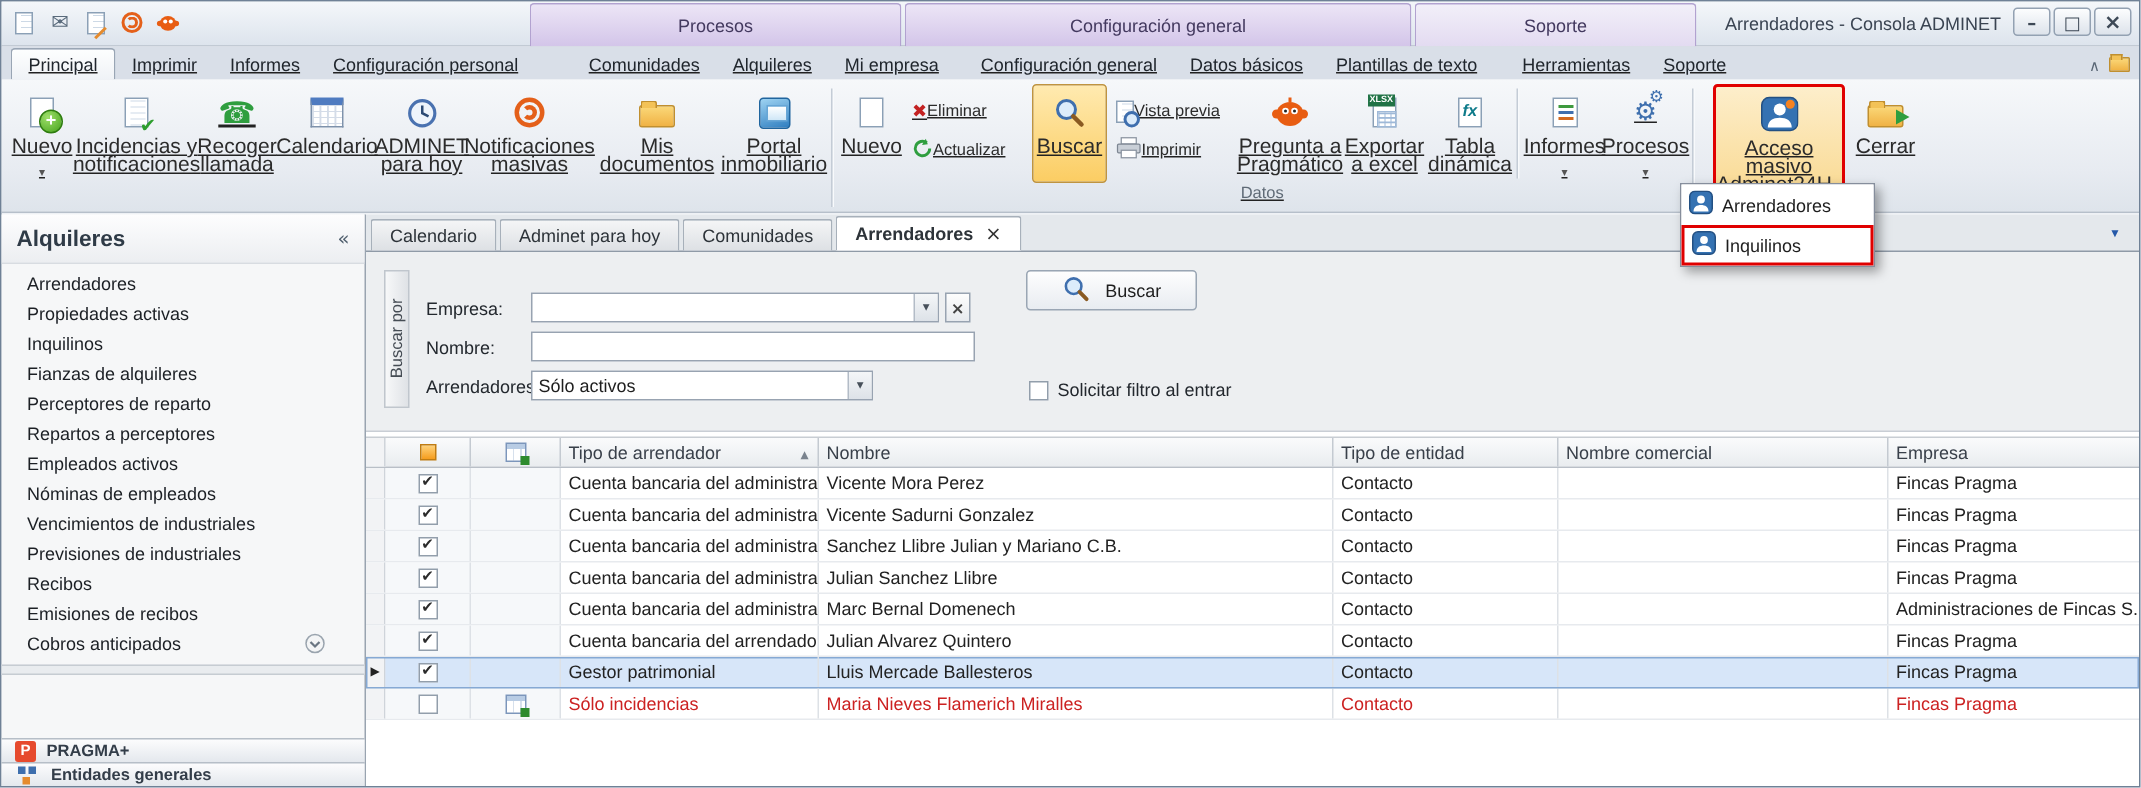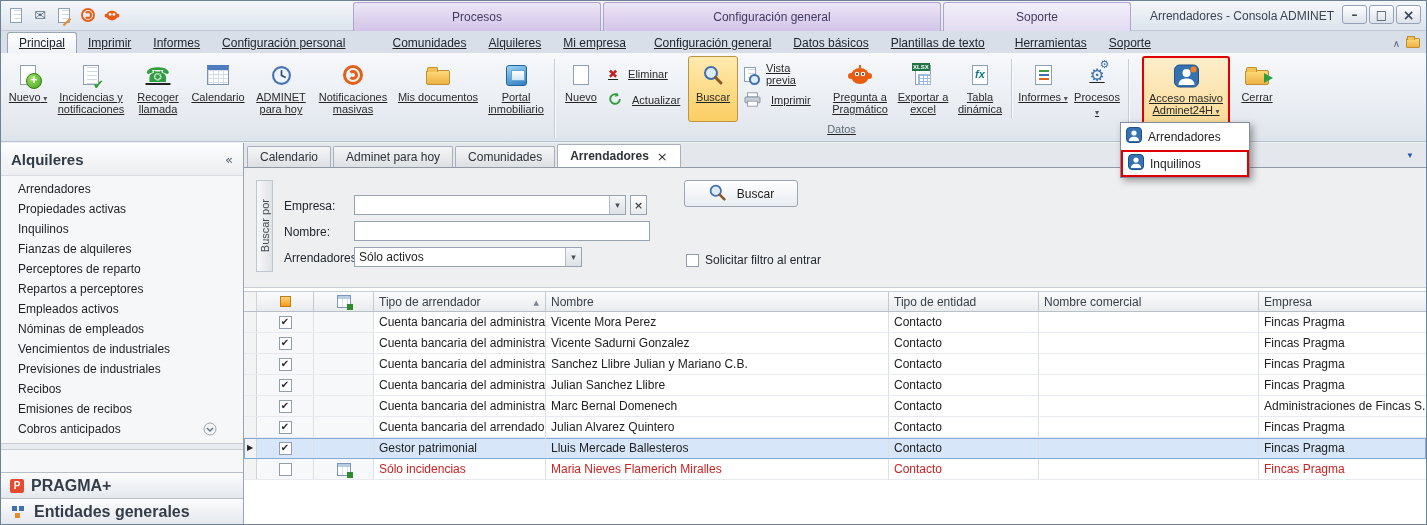--- a/index.html
+++ b/index.html
@@ -27,31 +27,31 @@
 .rtab{padding:3px 11px;font-size:12px;color:#20262d;}
 .rtab.active{background:linear-gradient(#fdfefe,#eff2f6);border:1px solid #99a5b4;border-bottom:none;border-radius:3px 3px 0 0;}
 .m25{margin-left:25px;} .m6{margin-left:6px;} .m8{margin-left:8px;}
 .tabrow-right{position:absolute;right:6px;bottom:3px;display:flex;gap:6px;align-items:center;}
 .g-chevup::after{content:"∧";color:#5a6775;font-size:10px;}
 .mini-folder{width:14px;height:10px;background:linear-gradient(#fbd879,#f0b244);border:1px solid #c08f2f;border-radius:1px;position:relative;}
 .mini-folder::before{content:"";position:absolute;top:-3px;left:0;width:6px;height:3px;background:#f3c257;border:1px solid #c08f2f;border-bottom:none;}
 
 
 .ribbon{height:89px;background:linear-gradient(#f6f8fa,#e7ebf1 70%,#dee4eb);border-bottom:1px solid #b6bfca;display:flex;align-items:flex-start;padding:3px 2px 0 4px;position:relative;column-gap:2px;}
-.rb-big{display:flex;flex-direction:column;align-items:center;gap:3px;padding-top:5px;height:81px;border:1px solid transparent;border-radius:3px;font-size:11px;line-height:12px;text-align:center;color:#2b2b2b;flex:none;}
+.rb-big{display:flex;flex-direction:column;align-items:center;gap:3px;padding-top:5px;height:81px;border:1px solid transparent;border-radius:3px;font-size:14px;line-height:12px;text-align:center;color:#2b2b2b;flex:none;}
 .rb-big .iconbox{height:26px;display:flex;align-items:center;justify-content:center;}
 .lbl{white-space:normal;}
 .lbl.dd::after{content:" ▾";font-size:8px;color:#555;font-family:"DejaVu Sans",sans-serif;}
 .vsep{width:1px;align-self:stretch;background:#c4ccd6;margin:3px 3px;box-shadow:1px 0 0 #f8fafc;flex:none;}
 .lista{display:flex;flex-direction:column;height:84px;flex:none;}
 .lista-btns{display:flex;align-items:flex-start;column-gap:2px;}
 .lista .rb-big{height:66px;}
 .lista-cap{height:15px;line-height:14px;text-align:center;font-size:11px;color:#5f6a76;}
 .stack{display:flex;flex-direction:column;gap:4px;padding-top:7px;flex:none;}
-.rb-small{display:flex;align-items:center;gap:10px;height:22px;padding:0 8px 0 4px;font-size:11px;border-radius:3px;color:#2b2b2b;}
+.rb-small{display:flex;align-items:center;gap:0;height:22px;padding:0 8px 0 4px;font-size:11px;border-radius:3px;color:#2b2b2b;}
 .hl-orange{background:linear-gradient(#ffeab0,#fbcd63);border:1px solid #bf9440;}
 .hl-red{border:2px solid #e00000;background:linear-gradient(#fdeecb,#f9d88e);}
 
 
 .pg{width:16px;height:20px;background:#fff;border:1px solid #8ba0b6;position:relative;flex:none;}
 .pg.sm{width:12px;height:15px;}
 .pg.lines{background-image:linear-gradient(#cdd9e6 1px,transparent 1px);background-size:10px 4px;background-position:3px 5px;background-repeat:repeat-y;}
 .ic-nuevo::after{content:"+";position:absolute;right:-7px;bottom:-5px;width:14px;height:14px;border-radius:50%;background:radial-gradient(circle at 35% 30%,#9fe06a,#46a21c);border:1px solid #2f7d10;color:#fff;font-weight:bold;font-size:12px;line-height:13px;text-align:center;}
 .chk-green::before{content:"✔";position:absolute;right:-6px;bottom:-7px;color:#2e9e2e;font-size:13px;font-weight:bold;font-family:"DejaVu Sans",sans-serif;}
 .g-phone::after{content:"☎";color:#2f9e3f;font-size:20px;}
@@ -90,21 +90,21 @@
 .sidebar{width:243px;background:#f6f7f8;border-right:1px solid #99a4b0;display:flex;flex-direction:column;flex:none;}
 .sb-header{height:33px;display:flex;align-items:center;padding:0 10px;background:linear-gradient(#fdfdfe,#eceef1);border-bottom:1px solid #d8dce1;}
 .sb-title{font-size:15px;font-weight:bold;color:#2f3b47;}
 .sb-collapse{margin-left:auto;color:#51606f;font-size:13px;}
 .g-laquo::after{content:"«";}
 .sb-items{padding-top:3px;}
 .sb-item{height:20px;line-height:20px;padding-left:17px;font-size:12px;color:#1c2025;display:flex;align-items:center;}
 .sb-item .more{margin-left:auto;margin-right:26px;display:flex;align-items:center;}
 .sb-split{height:7px;border-top:1px solid #c6ccd2;border-bottom:1px solid #c6ccd2;background:#e9ecef;margin-top:4px;}
 .sb-flex{flex:1;}
-.sb-bar{height:26px;display:flex;align-items:center;gap:7px;padding:0 9px;border-top:1px solid #b6bec7;background:linear-gradient(#fcfcfd,#e4e8ed);font-weight:bold;font-size:16px;color:#333d49;}
+.sb-bar{height:16px;display:flex;align-items:center;gap:7px;padding:0 9px;border-top:1px solid #b6bec7;background:linear-gradient(#fcfcfd,#e4e8ed);font-weight:bold;font-size:11px;color:#333d49;}
 .ic-pragma{width:14px;height:14px;background:#e64a2e;border-radius:2px;position:relative;flex:none;}
 .ic-pragma::after{content:"P";position:absolute;inset:0;color:#fff;font-size:10px;font-weight:bold;text-align:center;line-height:14px;}
 .ic-ent{width:5px;height:5px;background:#3e6fae;box-shadow:7px 0 0 #3e6fae,3px 7px 0 #e58b2e;margin:0 10px 7px 2px;flex:none;}
 
 
 .main{flex:1;display:flex;flex-direction:column;background:#fff;min-width:0;}
 .doc-tabs{height:25px;background:#e4e8ec;display:flex;align-items:flex-end;padding-left:3px;border-bottom:1px solid #8f9aa7;position:relative;flex:none;}
 .dtab{height:21px;padding:0 12px;margin-right:2px;background:linear-gradient(#f4f5f6,#dde0e4);border:1px solid #a7b0ba;border-bottom:none;border-radius:2px 2px 0 0;font-size:12px;color:#2d3339;display:flex;align-items:center;gap:8px;}
 .dtab.active{background:#fff;font-weight:bold;height:23px;}
 .g-close2::after{content:"×";font-size:13px;color:#333;font-weight:normal;font-family:"DejaVu Sans",sans-serif;}

